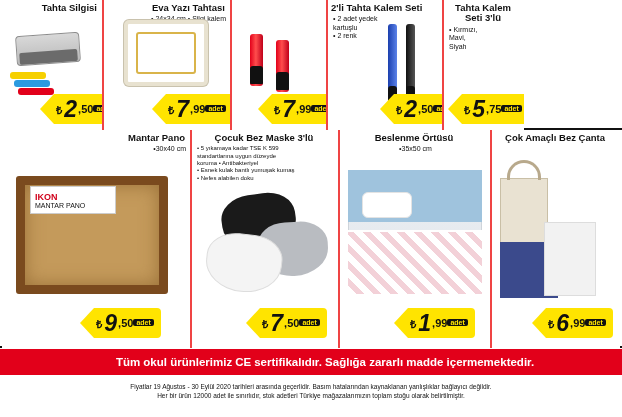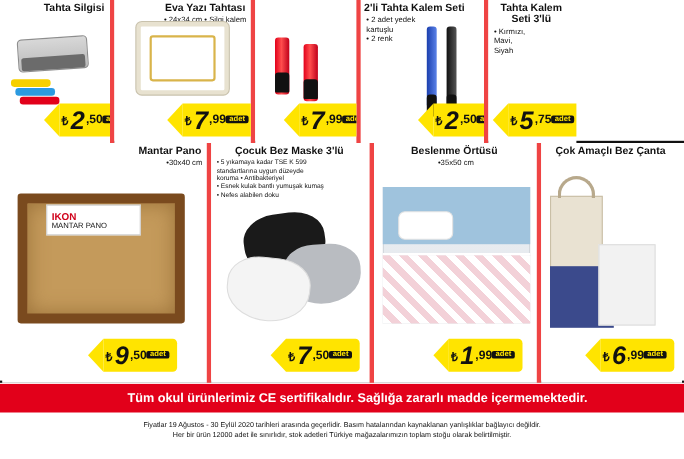--- a/index.html
+++ b/index.html
@@ -18,21 +18,21 @@
     position: relative;
     display: flex;
     width: 622px;
     border-bottom: 2px solid #111;
   }
   .row1 { height: 130px; }
   .row2 { height: 218px; justify-content: center; }
 
   .cell {
     position: relative;
-    border-right: 4px solid #ef4444;
+    border-right: 2px solid #ef4444;
     overflow: hidden;
     background: #fff;
   }
   .cell:last-child { border-right: none; }
 
   .title {
     font-weight: bold;
     font-size: 9.5px;
     color: #111;
     text-align: right;
@@ -152,21 +152,21 @@
     background:#fff; border:1px solid #bbb; border-radius:2px;
   }
 
   
   .cork {
     position:absolute; left:14px; top:46px; width:152px; height:118px;
     background:#c49a5b; border:9px solid #7a4a1e; border-radius:3px;
     box-shadow: inset 0 0 18px rgba(120,80,30,.55);
   }
   .corklabel {
-    position:absolute; left:40px; top:56px; width:86px; height:28px;
+    position:absolute; left:28px; top:56px; width:86px; height:28px;
     background:#fff; border:1px solid #ccc; font-size:7px; color:#111;
     display:flex; flex-direction:column; justify-content:center; padding-left:4px;
   }
   .corklabel b { font-size:9px; color:#d0021b; }
 
   
   .maskblk {
     position:absolute; left:30px; top:64px; width:74px; height:56px;
     background:#1a1a1a; border-radius:40% 40% 50% 50%;
     transform: rotate(-8deg);

